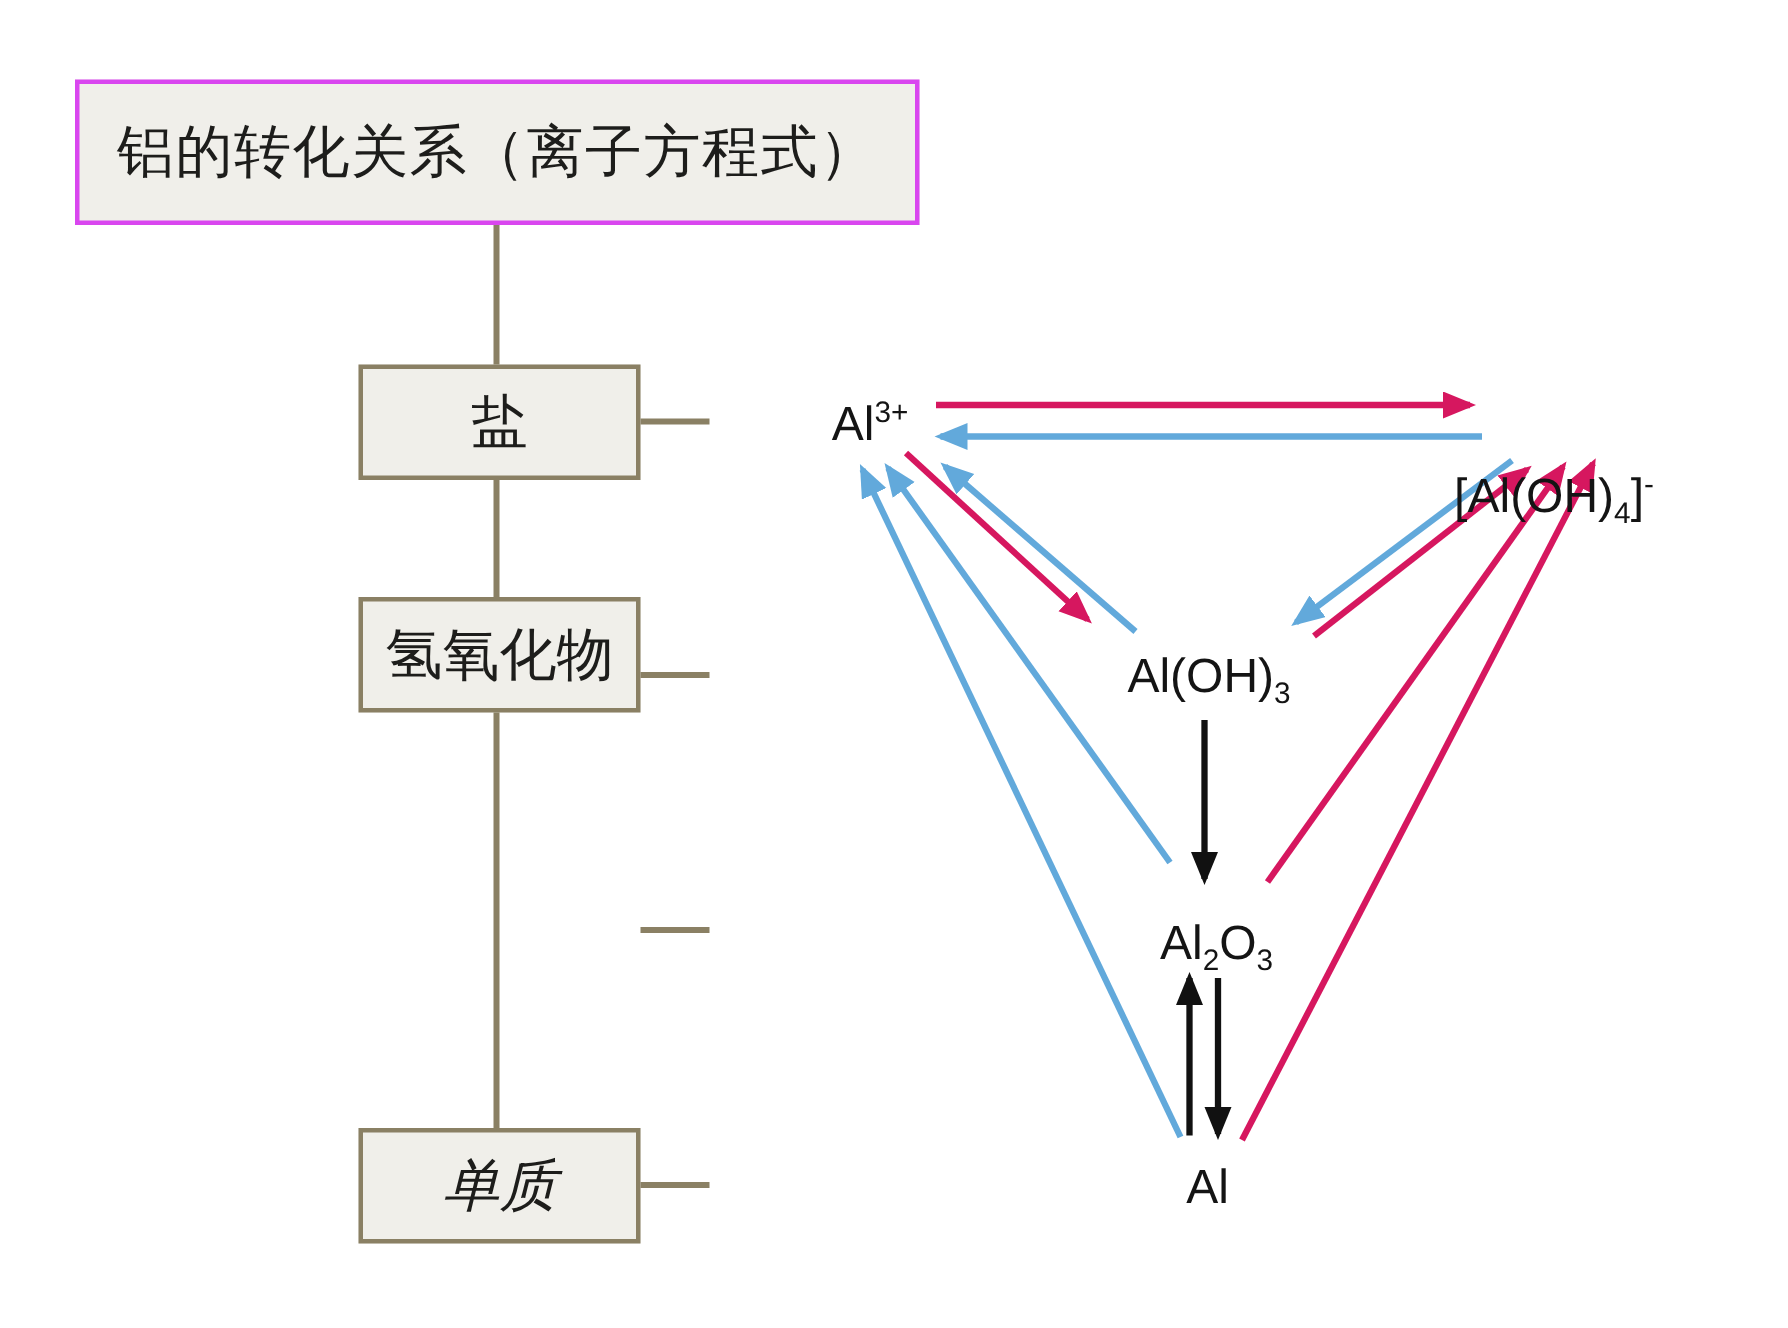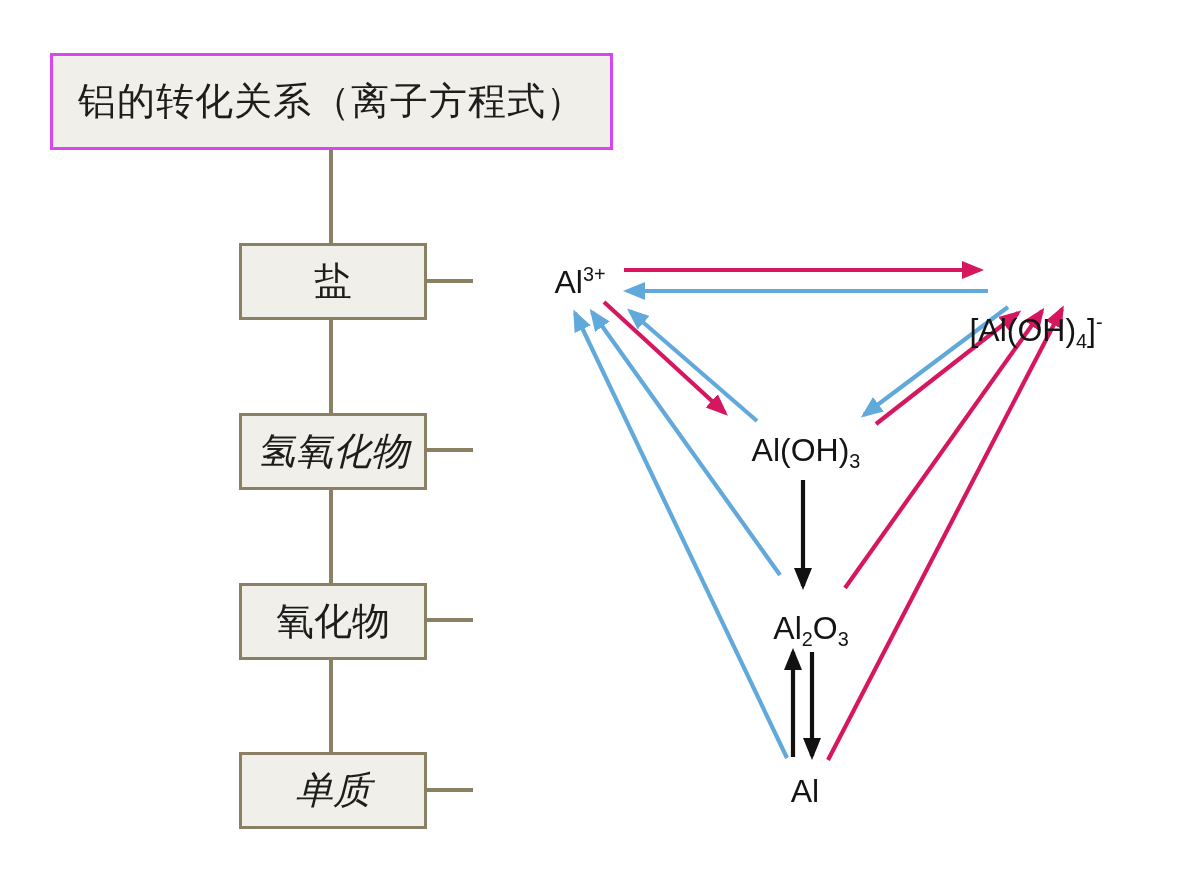--- a/index.html
+++ b/index.html
@@ -42,25 +42,22 @@
 
   <div class="title-box">
     <span>铝的转化关系（离子方程式）</span>
   </div>
 
   <div class="vline"></div>
 
   <div class="cat-box" style="top:243px;">
     <span>盐</span>
   </div>
-  <div class="cat-box" style="top:413px;font-style:italic;">
+  <div class="cat-box" style="top:398px;">
     <span>氢氧化物</span>
-  </div>
-  <div class="cat-box" style="top:583px;">
-    <span>氧化物</span>
   </div>
   <div class="cat-box" style="top:752px;font-style:italic;">
     <span>单质</span>
   </div>
 
   <div class="stub" style="top:279px;"></div>
   <div class="stub" style="top:448px;"></div>
   <div class="stub" style="top:618px;"></div>
   <div class="stub" style="top:788px;"></div>
 

